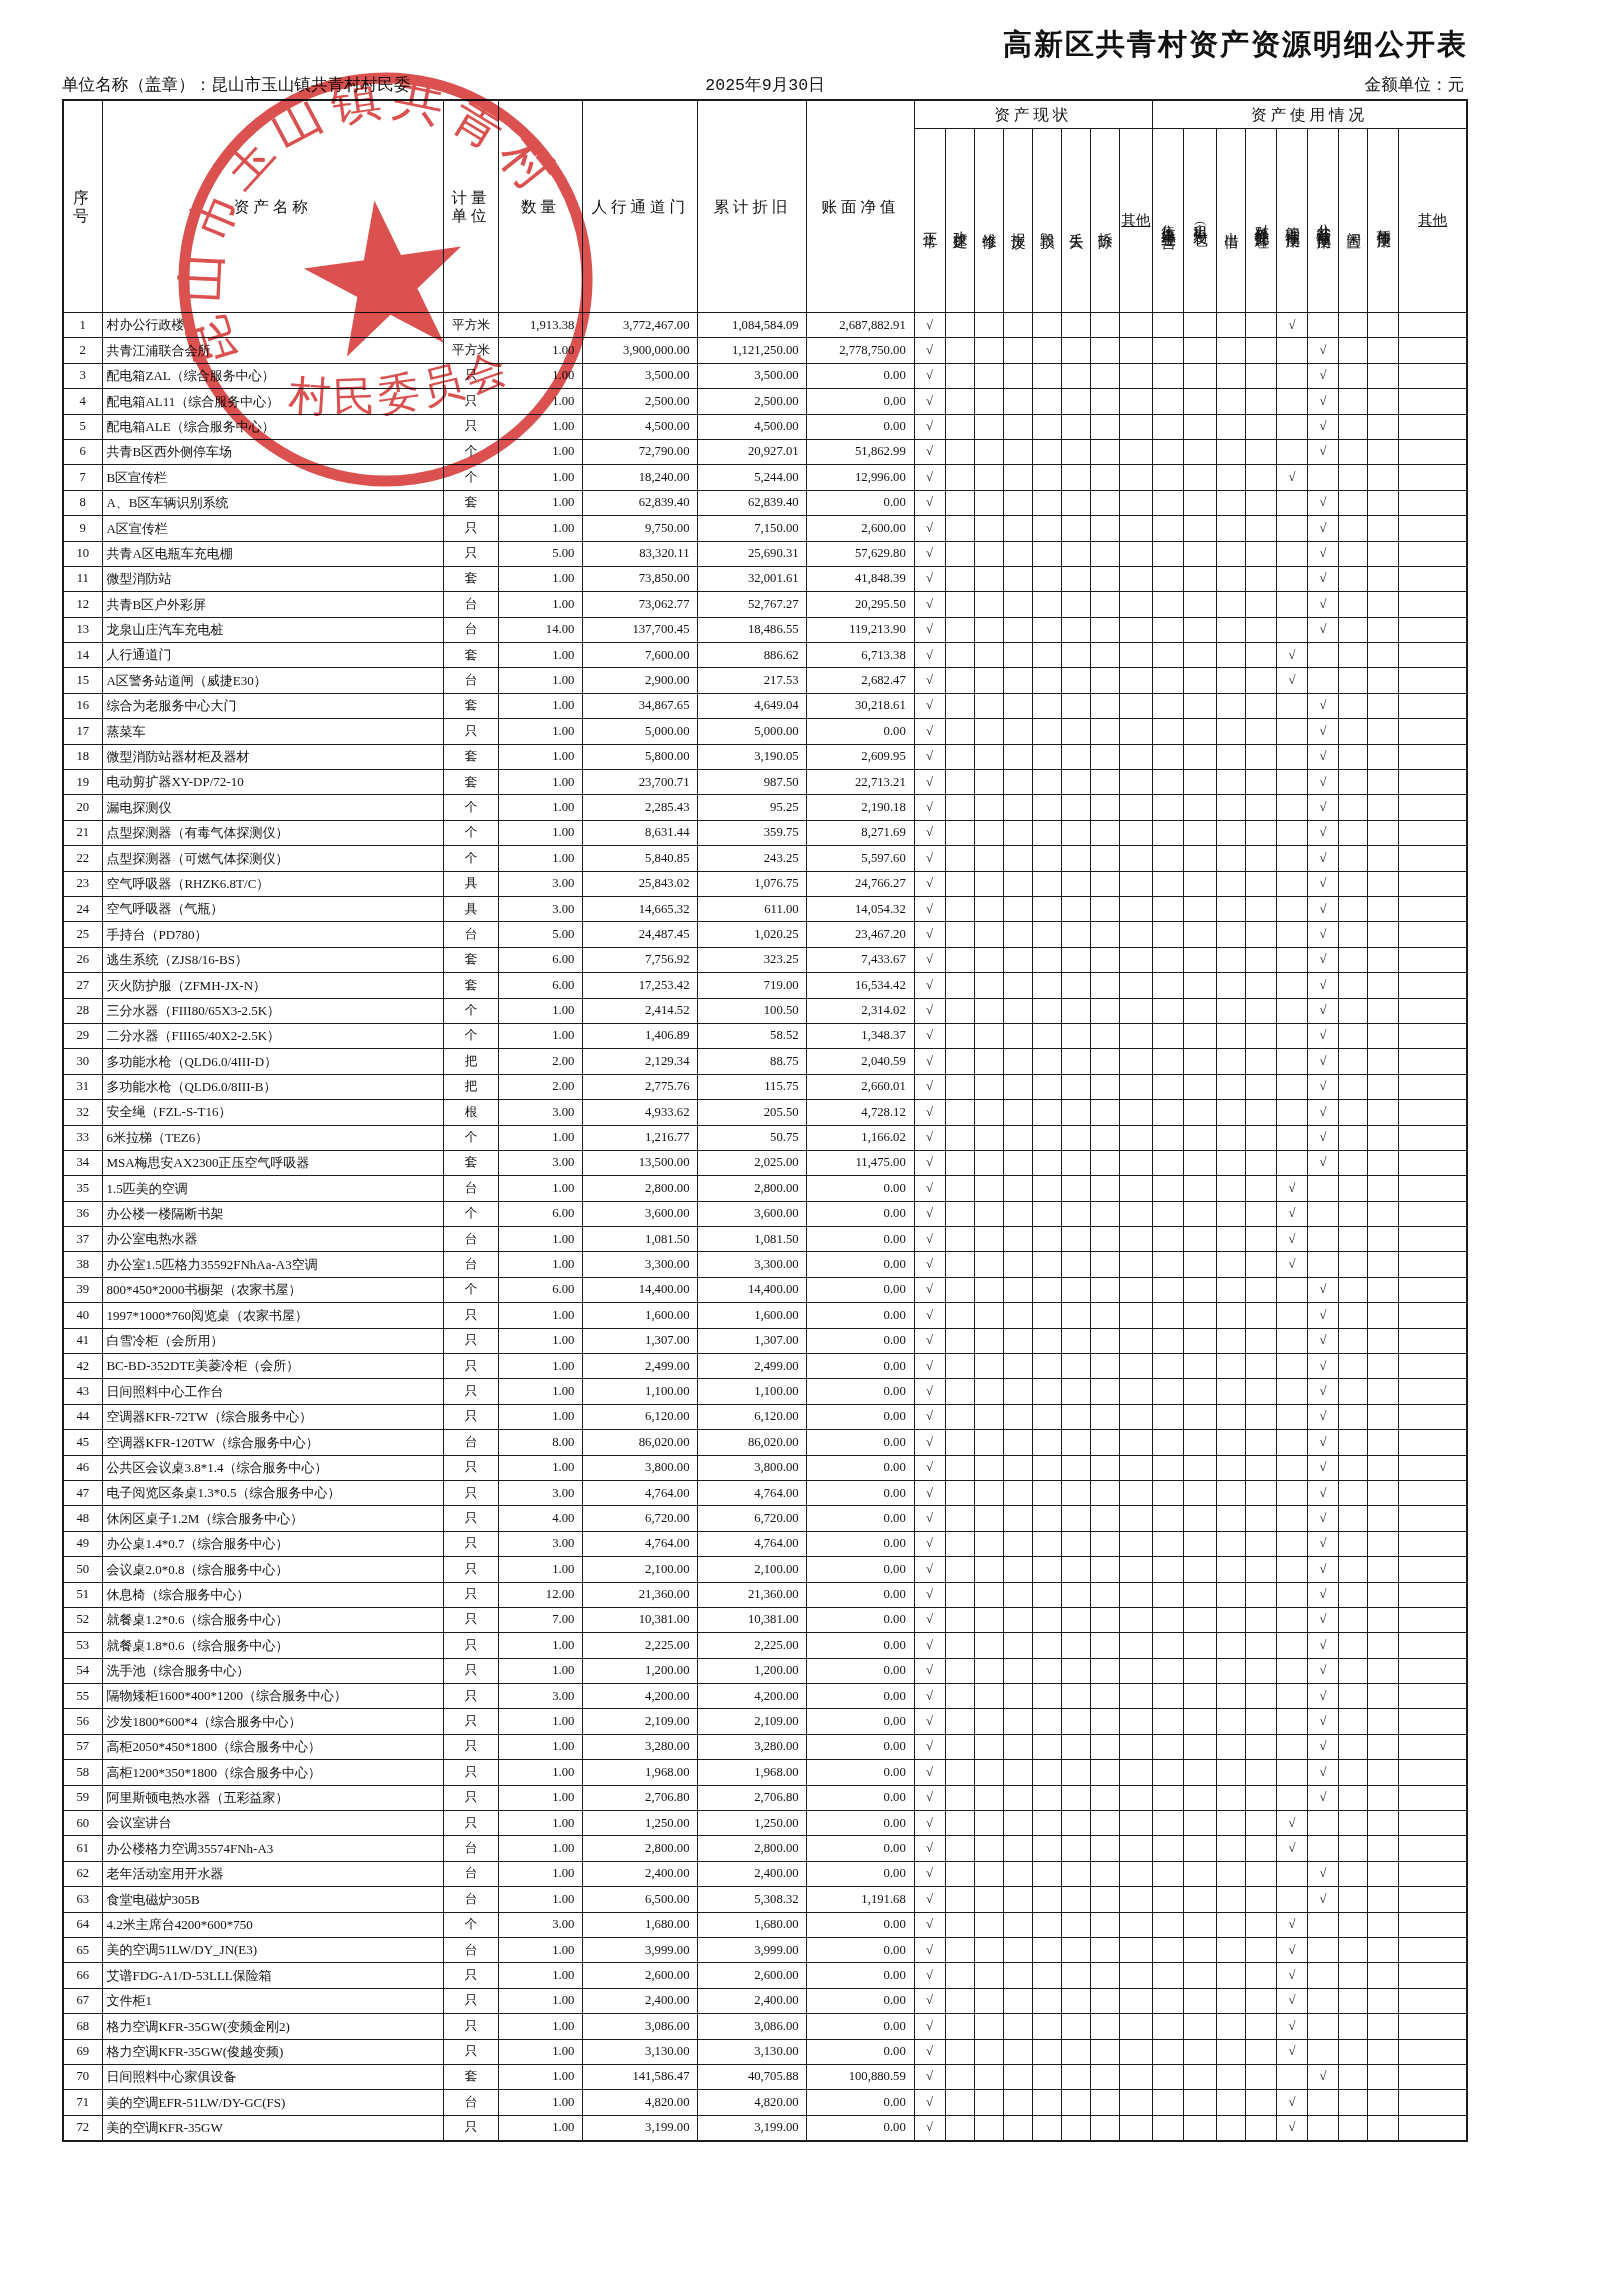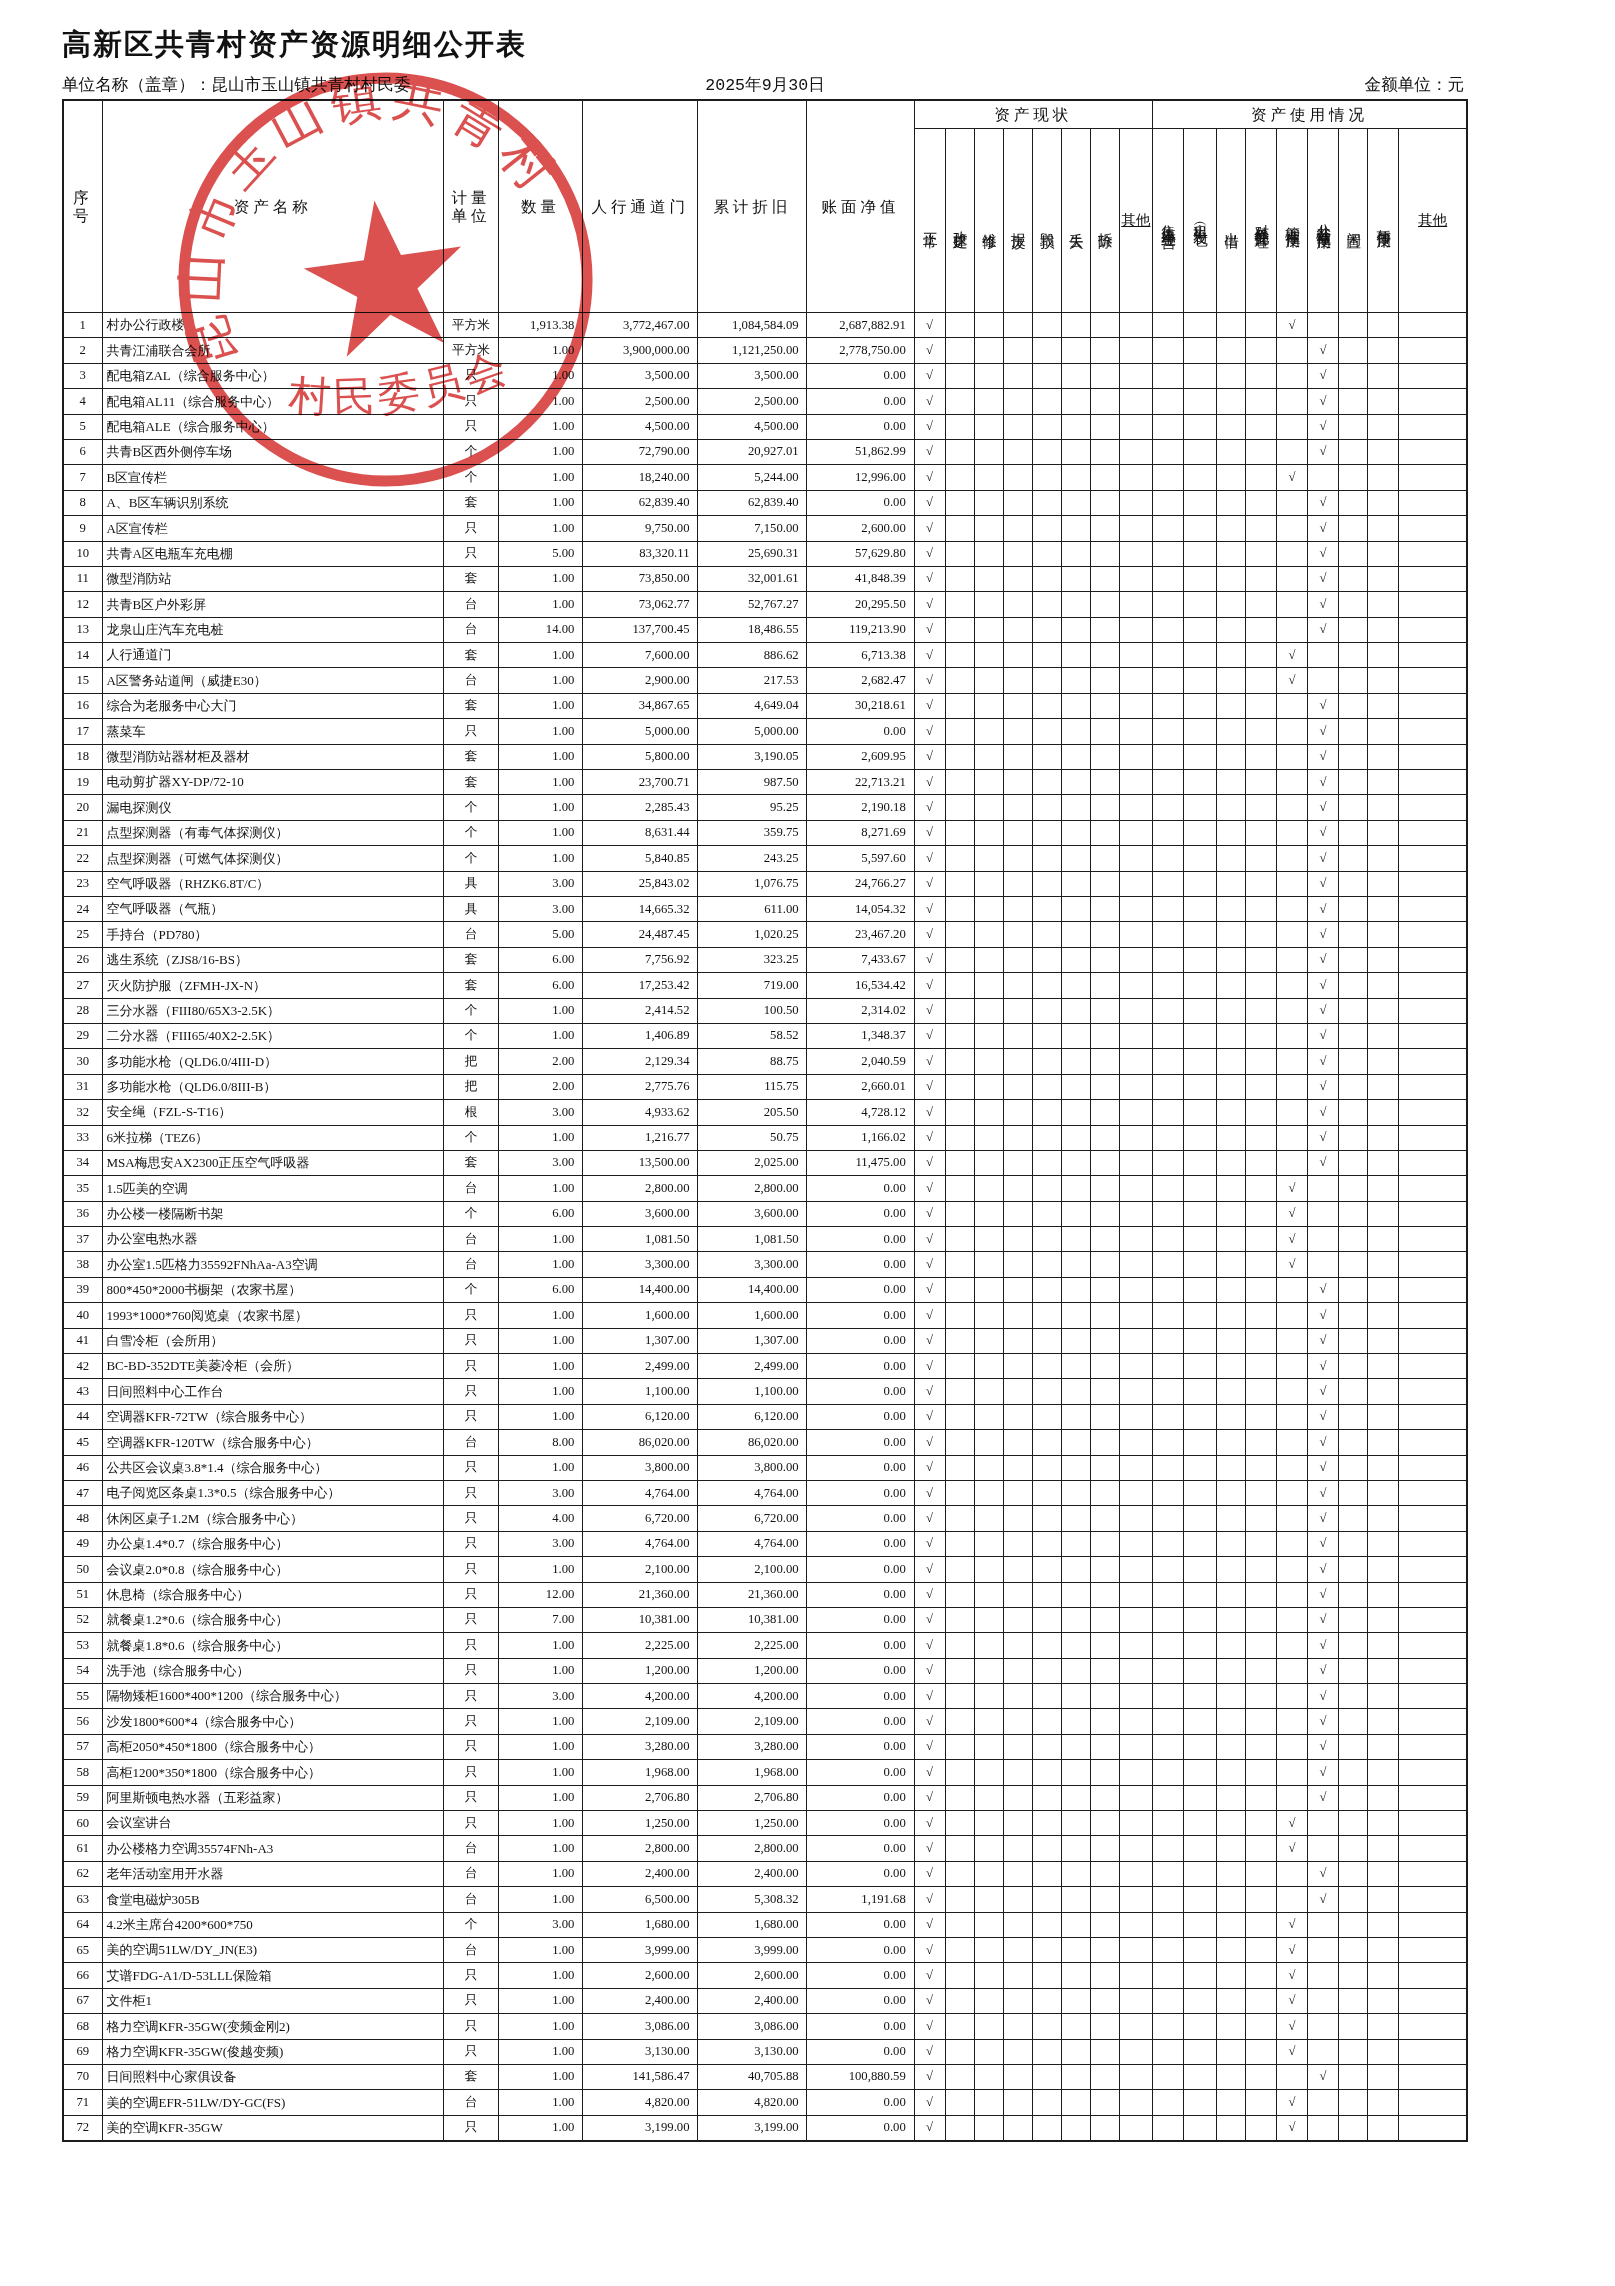--- a/index.html
+++ b/index.html
@@ -1,17 +1,17 @@
 <!DOCTYPE html>
 <html><head>
 <meta charset="utf-8">
 <style>
   html,body{margin:0;padding:0;background:#ffffff;}
   body{width:1615px;height:2287px;position:relative;font-family:"Liberation Serif","DejaVu Serif",serif;color:#111;}
-  .page-title{position:absolute;top:25px;left:62px;width:1406px;text-align:left;font-size:29px;font-weight:bold;letter-spacing:2px;}
+  .page-title{position:absolute;top:25px;left:62px;width:1406px;text-align:right;font-size:29px;font-weight:bold;letter-spacing:2px;}
   .meta-line{position:absolute;top:74px;left:62px;width:1406px;font-size:16.6px;}
   .meta-unit{position:absolute;left:0;top:0;}
   .meta-date{position:absolute;left:0;right:0;text-align:center;top:0;font-family:Liberation Mono, monospace;}
   .meta-amount{position:absolute;right:3.9px;top:0;}
   table.asset{position:absolute;top:99px;left:62px;border-collapse:collapse;table-layout:fixed;width:1406px;}
   table.asset th,table.asset td{border:1px solid #1c1c1c;padding:0;overflow:hidden;}
   table.asset{border:2px solid #1c1c1c;}
   thead th{font-weight:normal;font-size:14.6px;line-height:1.15;vertical-align:middle;background:#fff;}
   .group-row th{height:27px;font-size:15.6px;letter-spacing:3.9px;}
   .sub-row th{height:183px;text-decoration:underline;}
@@ -1103,21 +1103,21 @@
         <td class="chk"></td>
         <td class="chk"></td>
         <td class="chk"></td>
         <td class="chk">√</td>
         <td class="chk"></td>
         <td class="chk"></td>
         <td class="chk"></td>
       </tr>
       <tr>
         <td class="c">40</td>
-        <td class="l">1993*1000*760阅览桌（农家书屋）</td>
+        <td class="l">1997*1000*760阅览桌（农家书屋）</td>
         <td class="c">只</td>
         <td class="r">1.00</td>
         <td class="r">1,600.00</td>
         <td class="r">1,600.00</td>
         <td class="r">0.00</td>
         <td class="chk">√</td>
         <td class="chk"></td>
         <td class="chk"></td>
         <td class="chk"></td>
         <td class="chk"></td>

